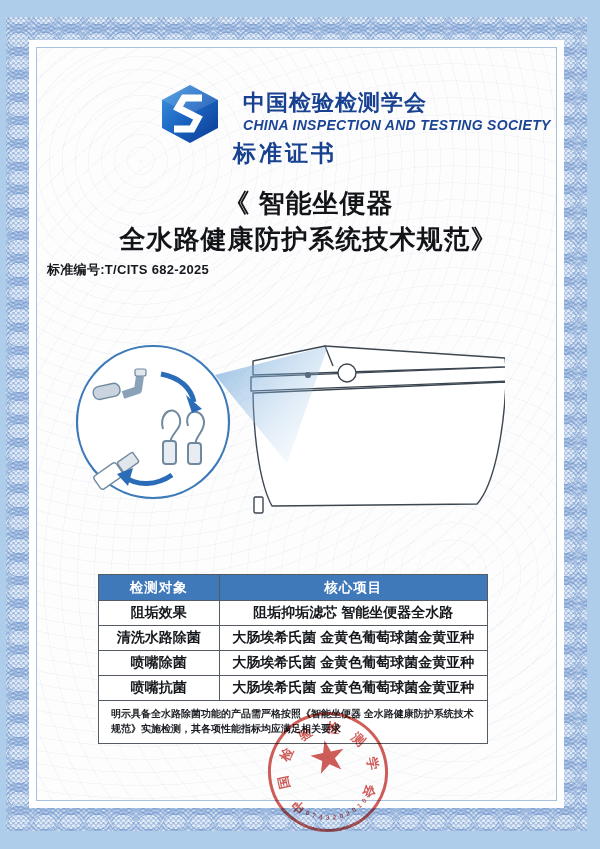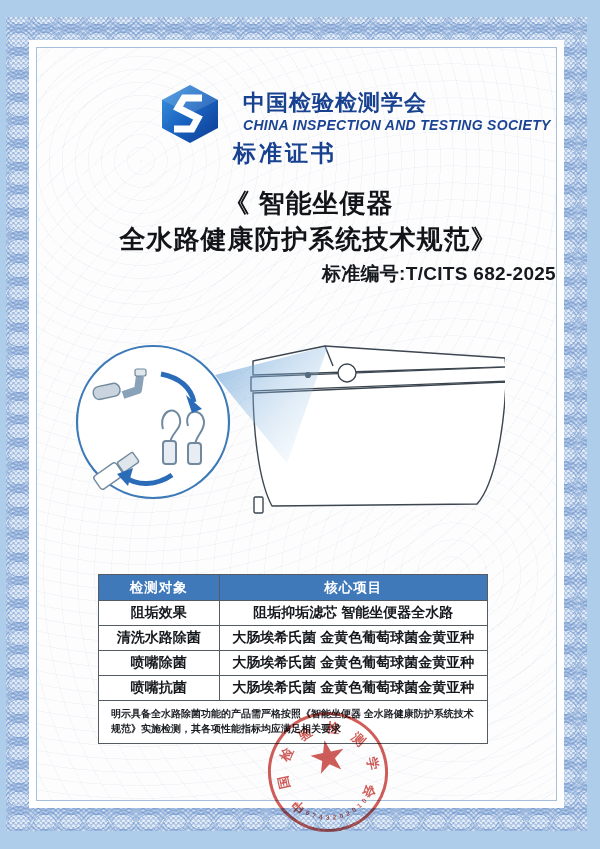--- a/index.html
+++ b/index.html
@@ -63,23 +63,23 @@
     color:var(--brand-blue);
   }
 
   
   .title{
     position:absolute;left:12px;top:137px;width:100%;
     text-align:center;color:#121418;
     font-size:26px;font-weight:800;line-height:36px;letter-spacing:1px;
   }
   .std-no{
-    position:absolute;left:0;top:213px;width:100%;
-    text-align:right;color:#15181c;
-    font-size:19px;font-weight:800;letter-spacing:.3px;
+    position:absolute;left:10px;top:213px;width:100%;
+    text-align:left;color:#15181c;
+    font-size:13px;font-weight:800;letter-spacing:.3px;
   }
 
   
   .illu{position:absolute;left:38px;top:285px;}
 
   
   table.spec{
     position:absolute;left:61px;top:526px;width:390px;
     border-collapse:collapse;
     font-family:"Liberation Sans",sans-serif;

